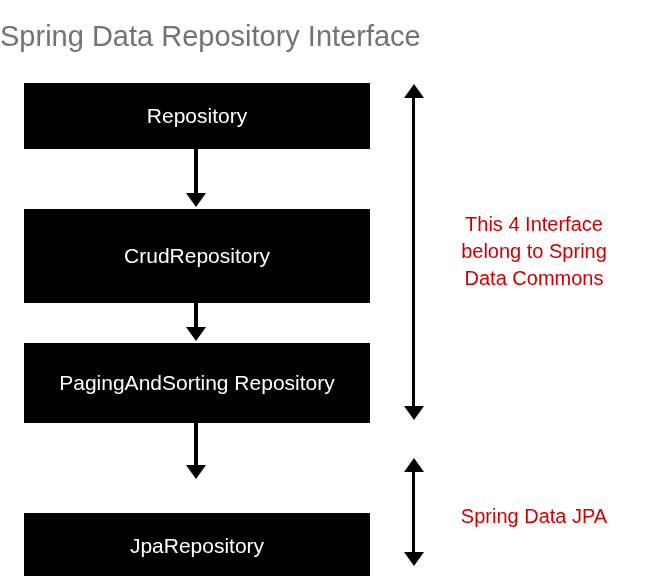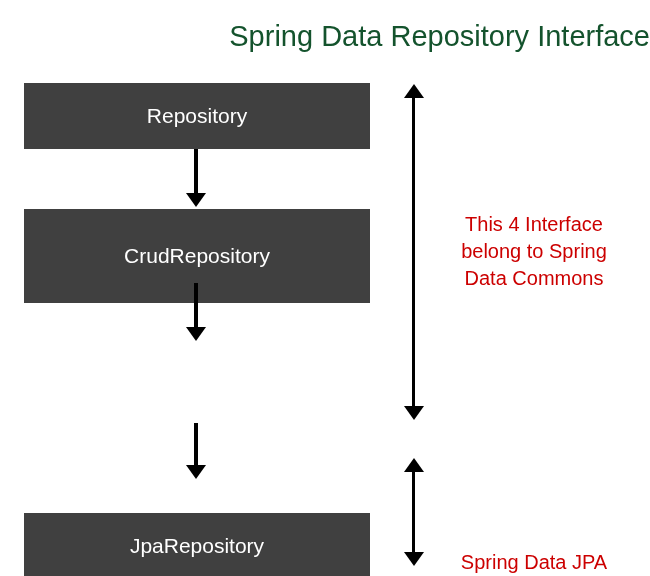--- a/index.html
+++ b/index.html
@@ -10,34 +10,34 @@
     body {
       width: 650px;
       height: 576px;
       background: #ffffff;
       font-family: "Segoe UI", "Helvetica Neue", Arial, sans-serif;
       position: relative;
     }
     .title {
       font-size: 29px;
       font-weight: 400;
-      color: #14532d;
-      text-align: right;
+      color: #737373;
+      text-align: left;
       padding-top: 20px;
       padding-bottom: 10px;
       width: 100%;
     }
     .diagram-area {
       position: relative;
       width: 650px;
       height: 500px;
     }
     .box {
       position: absolute;
-      background: #404040;
+      background: #000000;
       color: #fff;
       font-size: 21px;
       font-weight: 400;
       display: flex;
       align-items: center;
       justify-content: center;
       text-align: center;
       line-height: 1.2;
       left: 24px;
       width: 346px;
@@ -102,36 +102,36 @@
     }
     .side-label-1 {
       left: 444px;
       top: 148px;
       width: 180px;
     }
     .side-label-2 {
       left: 444px;
       top: 440px;
       width: 180px;
-      margin-top: 46px;
     }
   </style>
 </head>
 <body>
 
 <div class="title">Spring Data Repository Interface</div>
 
 <div class="diagram-area">
 
   <div class="box box-1">Repository</div>
   <div class="arrow-down ad-1"></div>
 
   <div class="box box-2">CrudRepository</div>
   <div class="arrow-down ad-2"></div>
 
+  <div class="box box-3">PagingAndSorting Repository</div>
   <div class="arrow-down ad-3"></div>
 
   <div class="box box-4">JpaRepository</div>
 
   <div class="bracket bracket-1"></div>
   <div class="side-label side-label-1">This 4 Interface belong to Spring Data Commons</div>
 
   <div class="bracket bracket-2"></div>
   <div class="side-label side-label-2">Spring Data JPA</div>
 

